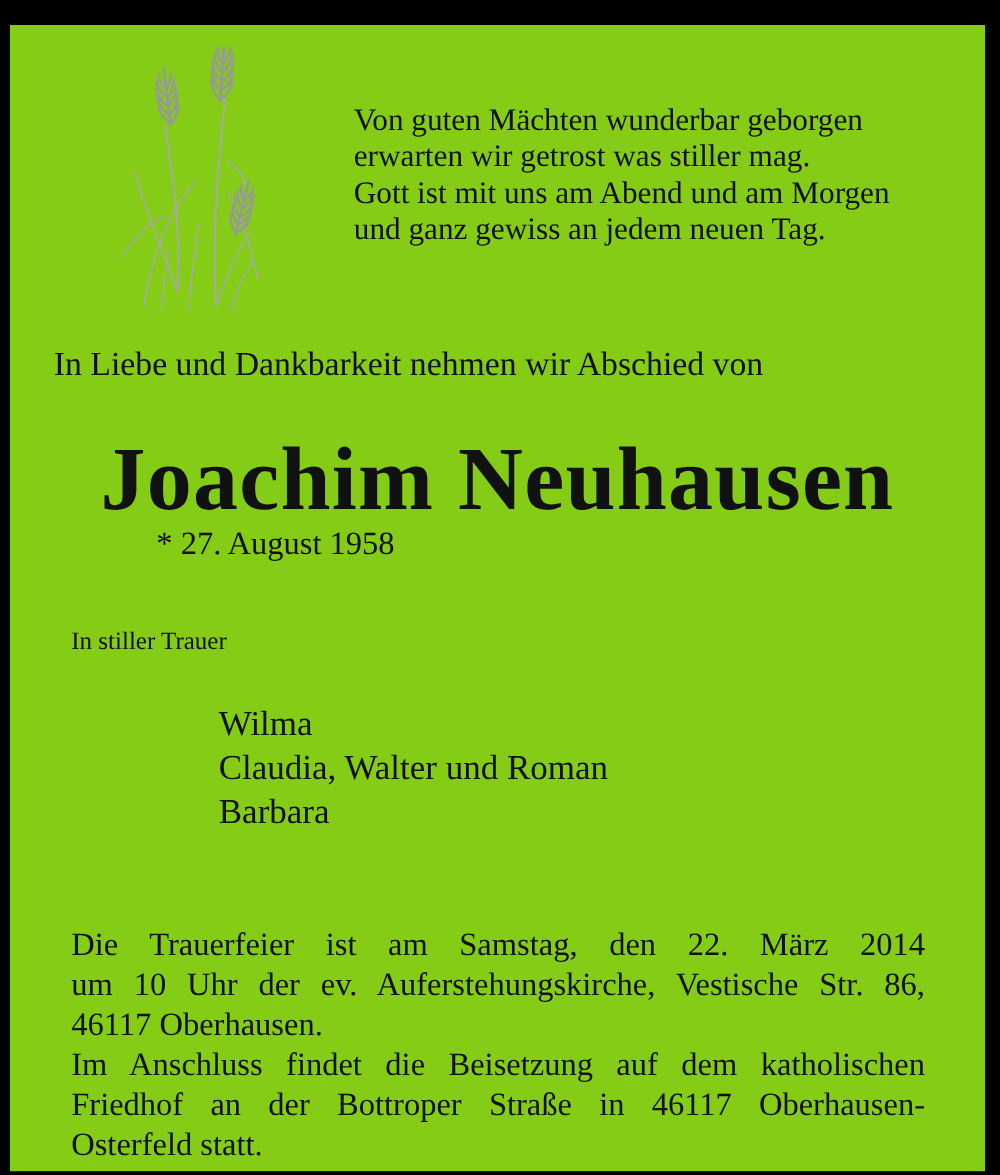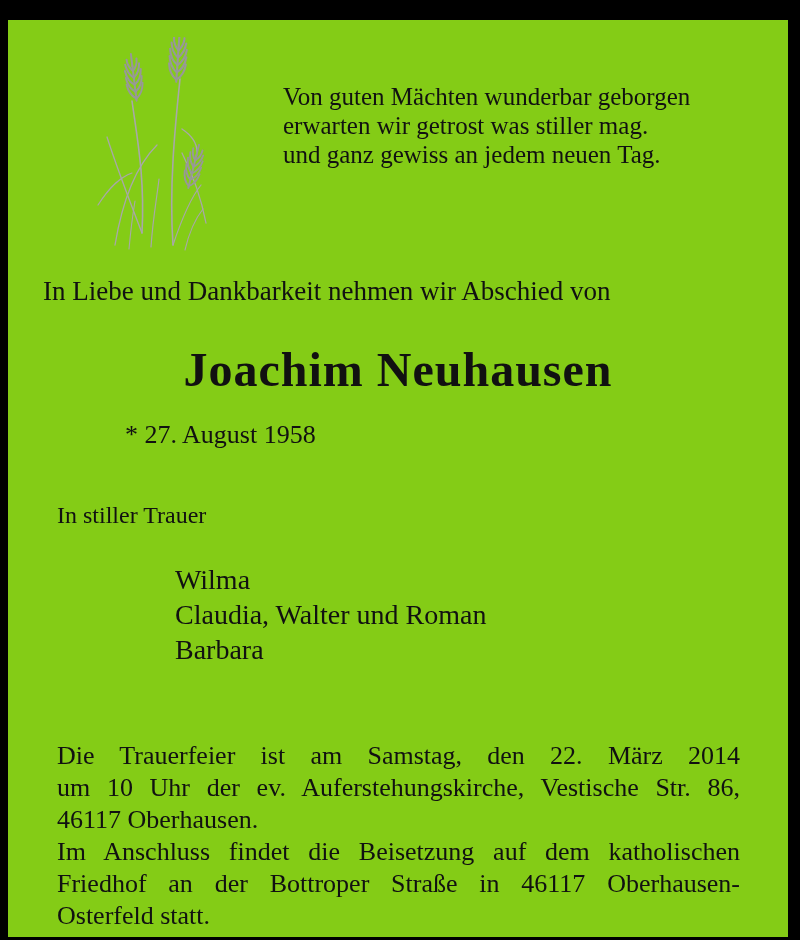--- a/index.html
+++ b/index.html
@@ -52,40 +52,40 @@
     font-size: 27px;
     white-space: nowrap;
   }
   .name {
     position: absolute;
     left: 0;
     top: 322px;
     width: 780px;
     margin: 0;
     text-align: center;
-    font-size: 48px;
+    font-size: 72px;
     font-weight: bold;
     letter-spacing: 1px;
     white-space: nowrap;
   }
   .dates {
     position: absolute;
     left: 0;
     top: 400px;
     width: 780px;
     height: 34px;
     font-size: 26px;
   }
   .birth { position: absolute; left: 117px; white-space: nowrap; }
   .death { position: absolute; left: 502px; white-space: nowrap; }
   .trauer {
     position: absolute;
     left: 49px;
     top: 482px;
-    font-size: 24px;
+    font-size: 20px;
     white-space: nowrap;
   }
   .mourners {
     position: absolute;
     left: 167px;
     top: 542px;
     width: 500px;
   }
   .mourner {
     font-size: 28px;
@@ -148,20 +148,21 @@
         <path d="M100,213 C104,196 110,182 118,172" stroke-width="1.1"></path>
       </g>
       <use href="#ear" transform="translate(47,26) rotate(-7)"></use>
       <use href="#ear" transform="translate(94,5) rotate(4) scale(1.05)"></use>
       <use href="#ear" transform="translate(112,116) rotate(14) scale(0.95)"></use>
     </svg>
 
     <div class="poem">
       <div class="poem-line">Von guten Mächten wunderbar geborgen</div>
       <div class="poem-line">erwarten wir getrost was stiller mag.</div>
+      <div class="poem-line">Gott ist mit uns am Abend und am Morgen</div>
       <div class="poem-line">und ganz gewiss an jedem neuen Tag.</div>
     </div>
 
     <div class="intro">In Liebe und Dankbarkeit nehmen wir Abschied von</div>
 
     <h1 class="name">Joachim Neuhausen</h1>
 
     <div class="dates">
       <span class="birth">* 27. August 1958</span>
     </div>

